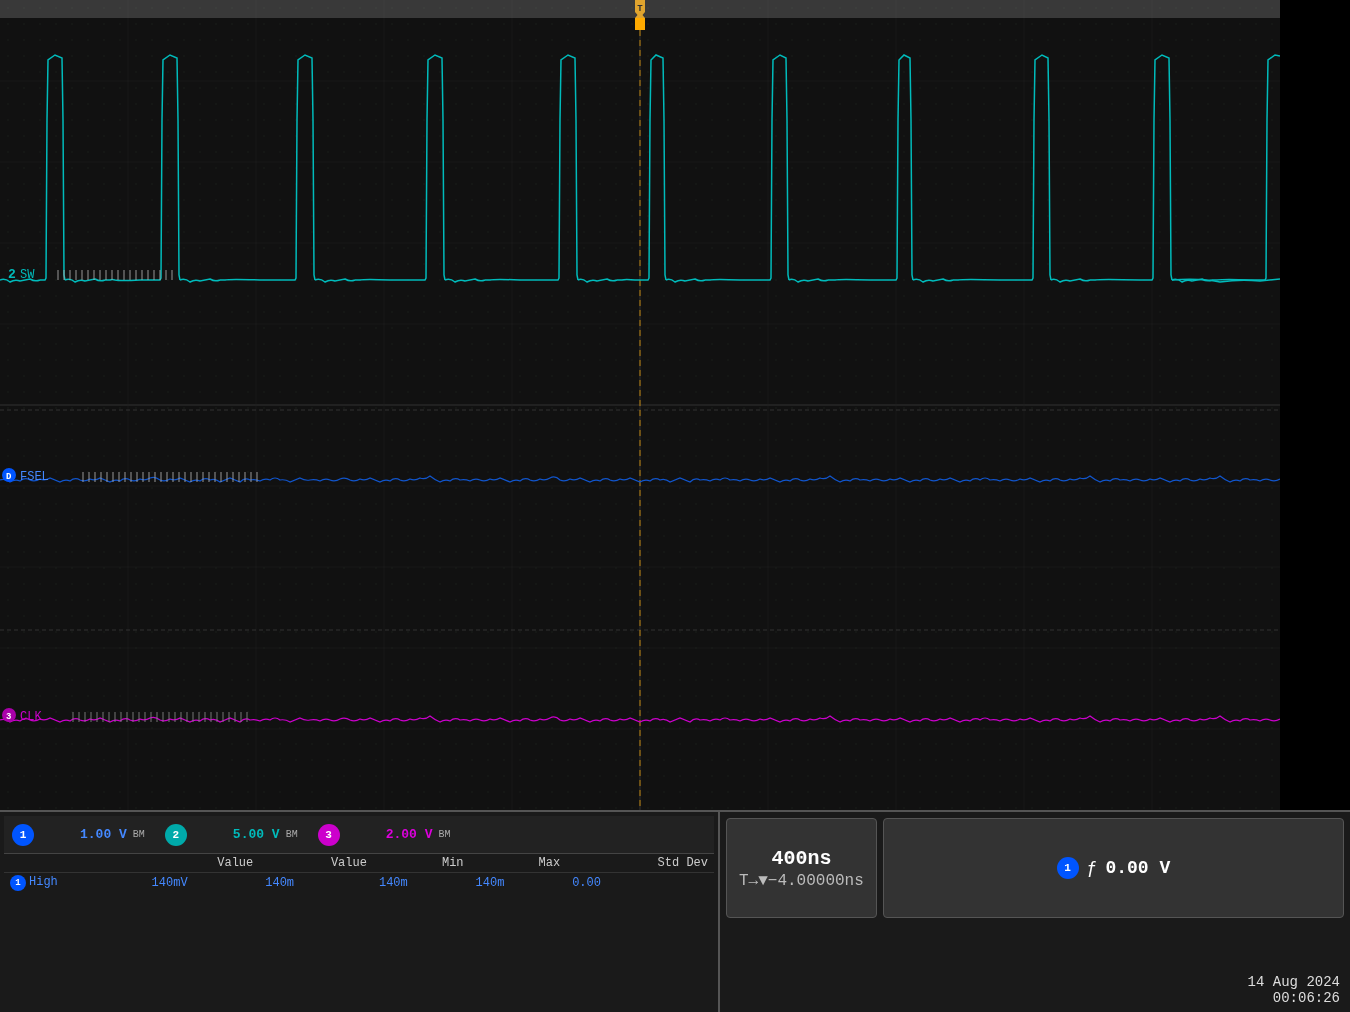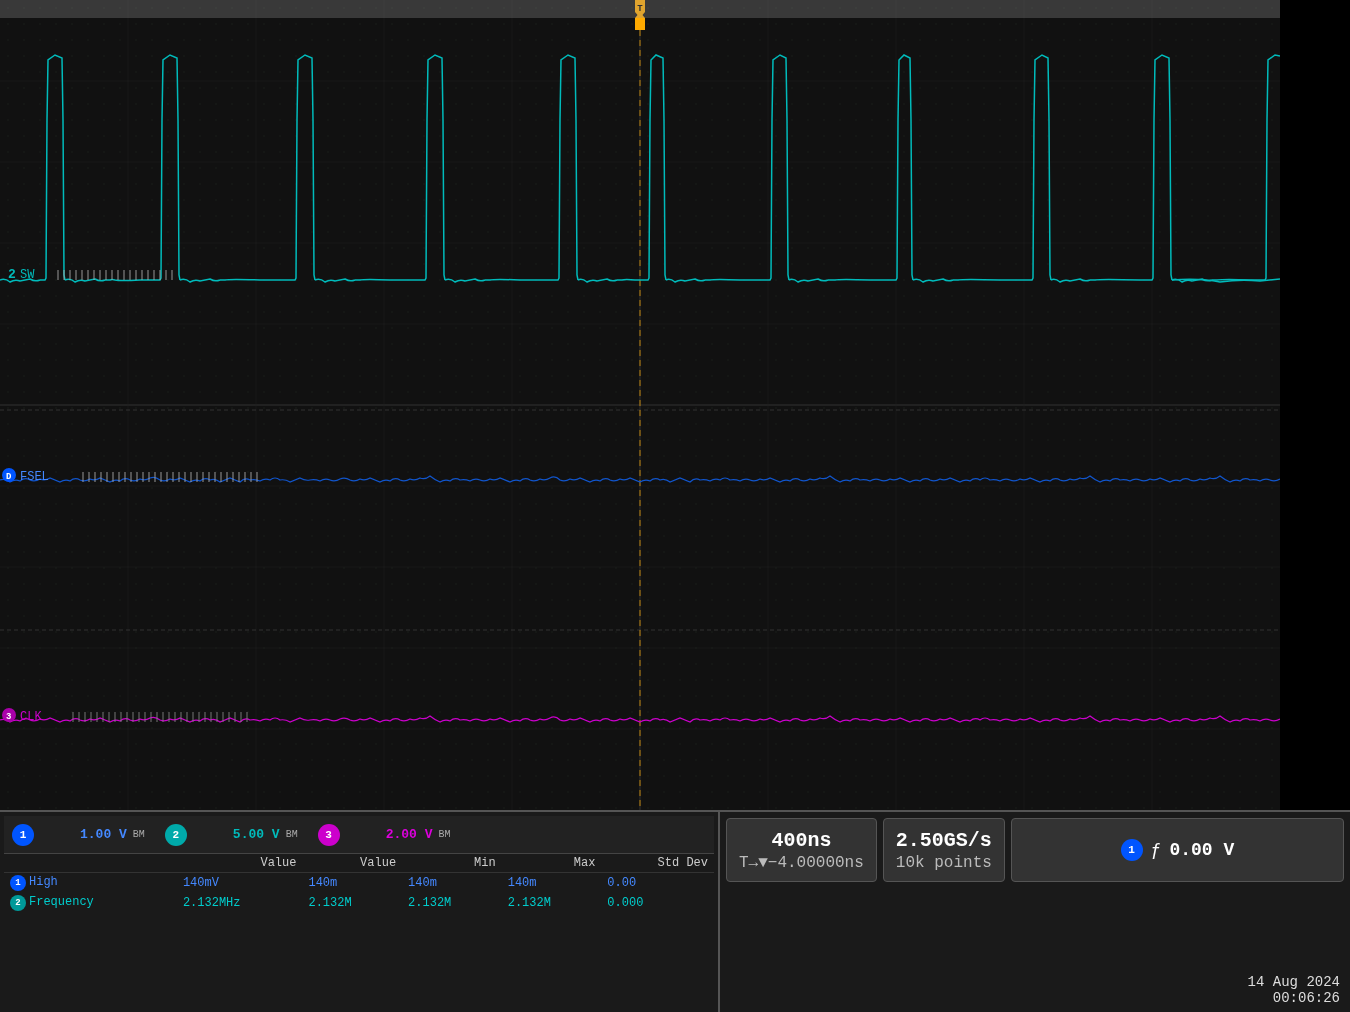--- a/index.html
+++ b/index.html
@@ -128,21 +128,21 @@
       display: flex;
       flex-direction: column;
       justify-content: space-between;
       padding: 6px;
     }
 
     #timebase-row {
       display: flex;
       align-items: stretch;
       gap: 6px;
-      height: 64px;
+      height: 100px;
     }
 
     .ctrl-box {
       background: #333;
       border: 1px solid #555;
       border-radius: 4px;
       display: flex;
       flex-direction: column;
       align-items: center;
       justify-content: center;
@@ -381,44 +381,32 @@
       </thead>
       <tbody id="meas-tbody">
       <tr>
             <td><span class="meas-badge" style="background: rgb(0, 85, 255);">1</span><span style="color: rgb(68, 136, 255);">High</span></td>
             <td style="color: rgb(68, 136, 255);">140mV</td>
             <td style="color: rgb(68, 136, 255);">140m</td>
             <td style="color: rgb(68, 136, 255);">140m</td>
             <td style="color: rgb(68, 136, 255);">140m</td>
             <td style="color: rgb(68, 136, 255);">0.00</td>
           </tr>
-          <tr>
-            <td><span class="meas-badge" style="background: rgb(0, 153, 153);">2</span><span style="color: rgb(0, 204, 204);">Frequency</span></td>
-            <td style="color: rgb(0, 204, 204);">2.132MHz</td>
-            <td style="color: rgb(0, 204, 204);">2.132M</td>
-            <td style="color: rgb(0, 204, 204);">2.132M</td>
-            <td style="color: rgb(0, 204, 204);">2.132M</td>
-            <td style="color: rgb(0, 204, 204);">0.000</td>
-          </tr>
         </tbody>
     </table>
   </div>
 
   <div id="controls-area">
 
     <div id="timebase-row">
       <div class="ctrl-box">
         <div class="ctrl-main">400ns</div>
         <div class="ctrl-sub">T→▼−4.00000ns</div>
       </div>
 
-      <div class="ctrl-box">
-        <div class="ctrl-main">2.50GS/s</div>
-        <div class="ctrl-sub">10k points</div>
-      </div>
 
       <div class="ctrl-trigger">
         <div class="trig-ch-badge">
           <span>1</span>
         </div>
         <span style="color:#fff; font-size:18px">ƒ</span>
         <span class="trig-val">0.00 V</span>
       </div>
     </div>
 

